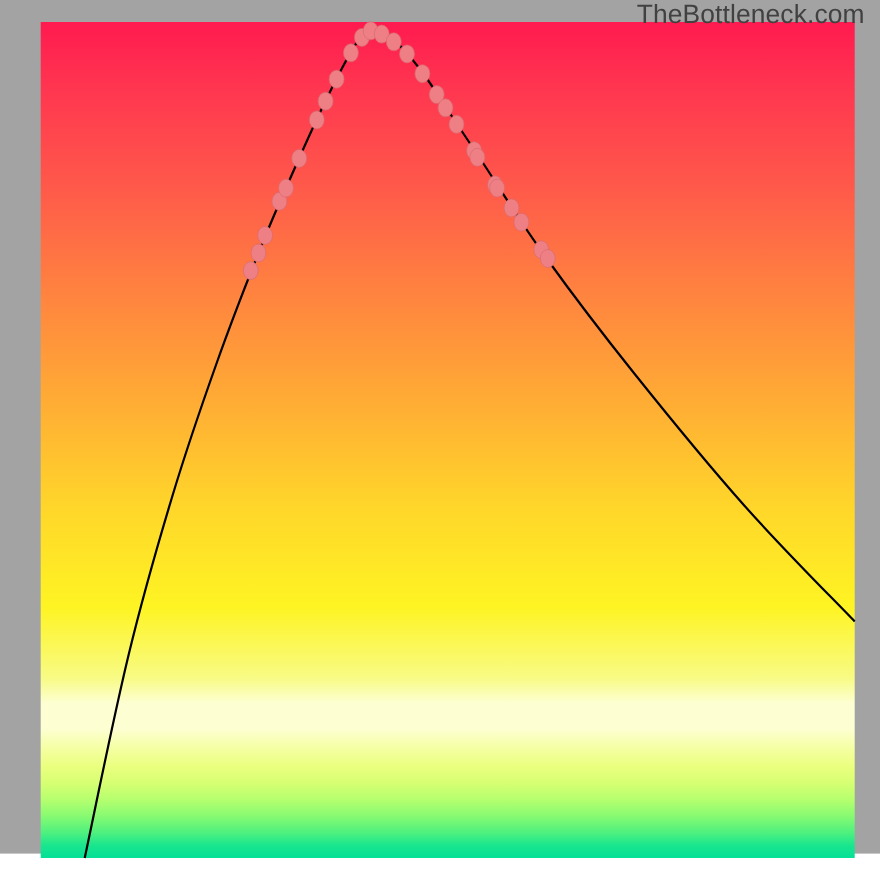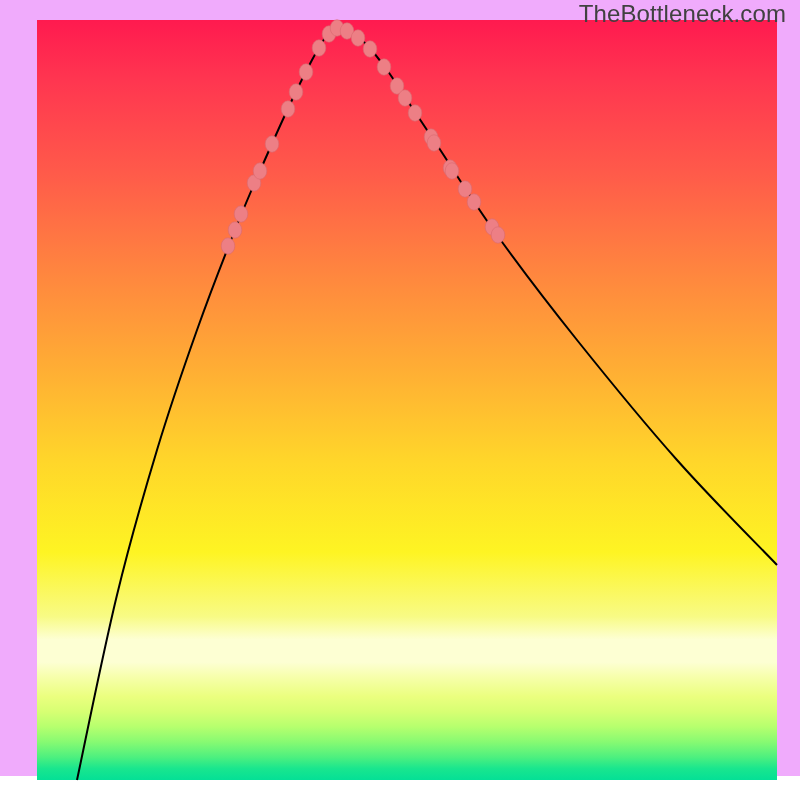--- a/index.html
+++ b/index.html
@@ -7,21 +7,21 @@
     padding: 0;
     width: 800px;
     height: 800px;
     overflow: hidden;
     font-family: Arial, Helvetica, sans-serif;
   }
   .stage {
     position: relative;
     width: 800px;
     height: 776px;
-    background: #f0abfc;
+    background: #a3a3a3;
   }
   .gradient-area {
     position: absolute;
     left: 37px;
     top: 20px;
     width: 740px;
     height: 760px;
     background: linear-gradient(to bottom,
       #ff1a4f 0%,
       #ff3650 8%,

